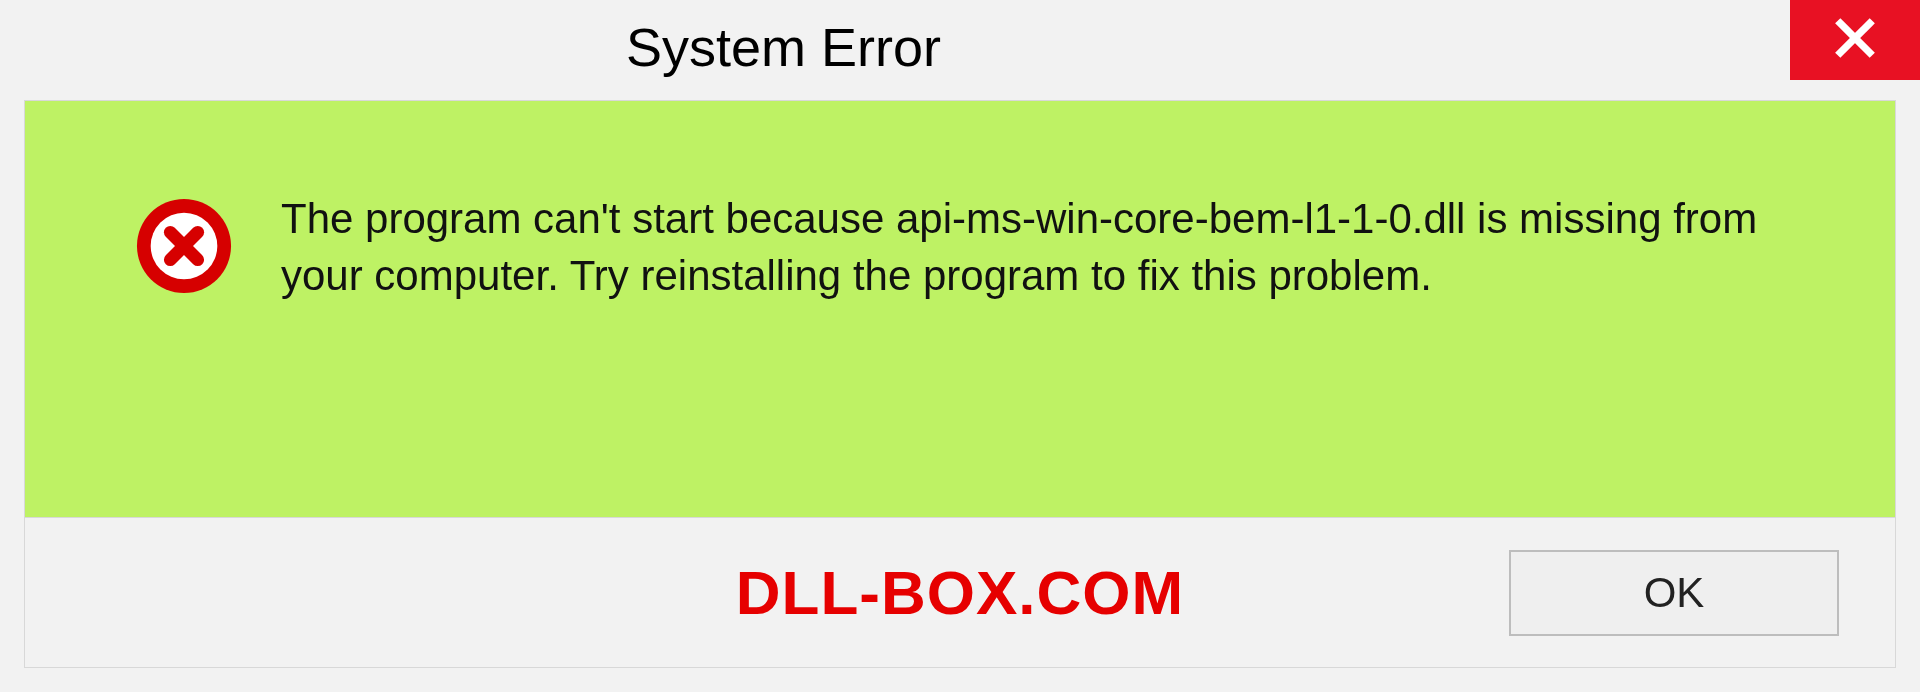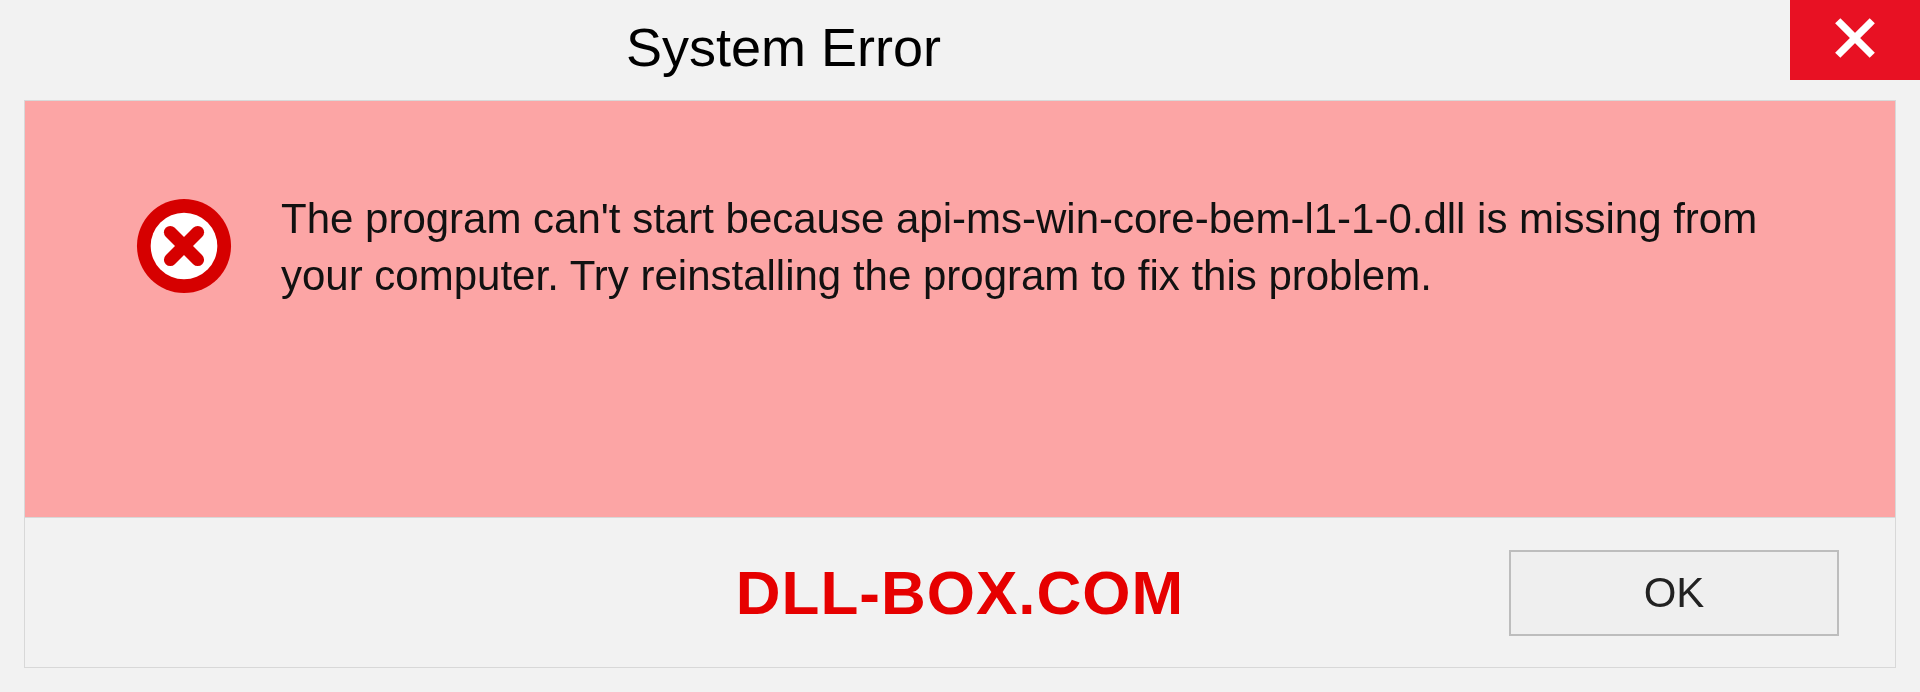--- a/index.html
+++ b/index.html
@@ -47,21 +47,21 @@
     .close-button svg {
       width: 44px;
       height: 44px;
     }
     .content-panel {
       position: absolute;
       left: 24px;
       top: 100px;
       right: 24px;
       bottom: 24px;
-      background: #fca5a5;
+      background: #bef264;
       border: 1px solid #d8d8d8;
     }
     .message-row {
       display: flex;
       align-items: center;
       padding: 90px 70px 40px 110px;
     }
     .error-icon {
       flex: 0 0 auto;
       margin-right: 48px;

